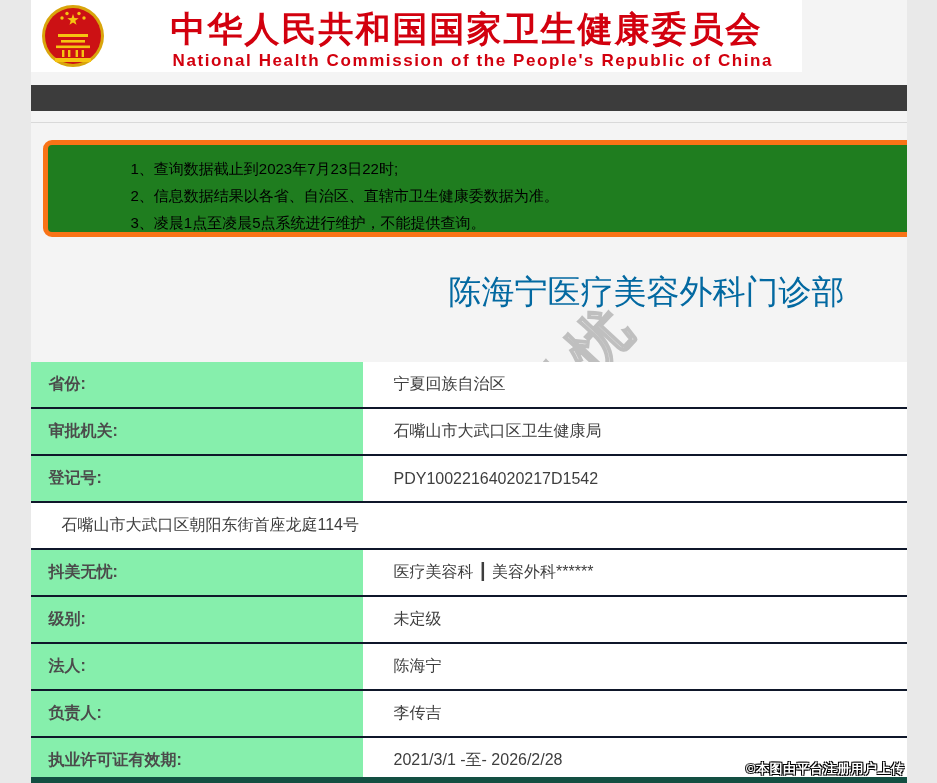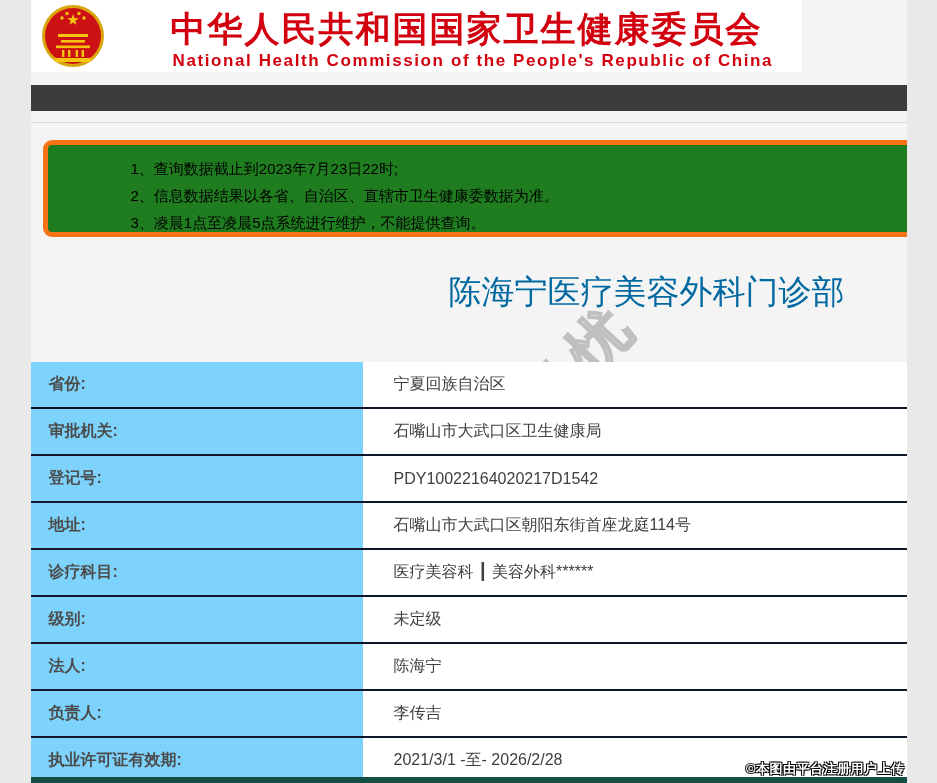--- a/index.html
+++ b/index.html
@@ -70,21 +70,21 @@
   
   .table{
     position:absolute;left:0;top:362px;width:937px;height:421px;
     display:flex;flex-direction:column;
   }
   .row{
     flex:1;display:flex;box-sizing:border-box;
   }
   .row + .row{border-top:2px solid #0f172a;}
   .cell-label{
-    width:332px;background:#7dd3fc;
+    width:332px;background:#86efac;
     display:flex;align-items:center;
     padding-left:18px;box-sizing:border-box;
     font-size:16px;font-weight:bold;color:#4b4b4b;
   }
   .cell-value{
     flex:1;background:#ffffff;
     display:flex;align-items:center;
     padding-left:31px;box-sizing:border-box;
     font-size:16px;color:#3e3e3e;
   }
@@ -151,25 +151,24 @@
     </div>
     <div class="row">
       <div class="cell-label">审批机关:</div>
       <div class="cell-value">石嘴山市大武口区卫生健康局</div>
     </div>
     <div class="row">
       <div class="cell-label">登记号:</div>
       <div class="cell-value">PDY10022164020217D1542</div>
     </div>
     <div class="row">
-      <div class="cell-label">地址:</div>
       <div class="cell-value">石嘴山市大武口区朝阳东街首座龙庭114号</div>
     </div>
     <div class="row">
-      <div class="cell-label">诊疗科目:</div>
+      <div class="cell-label">抖美无忧:</div>
       <div class="cell-value">医疗美容科 ┃ 美容外科******</div>
     </div>
     <div class="row">
       <div class="cell-label">级别:</div>
       <div class="cell-value">未定级</div>
     </div>
     <div class="row">
       <div class="cell-label">法人:</div>
       <div class="cell-value">陈海宁</div>
     </div>

